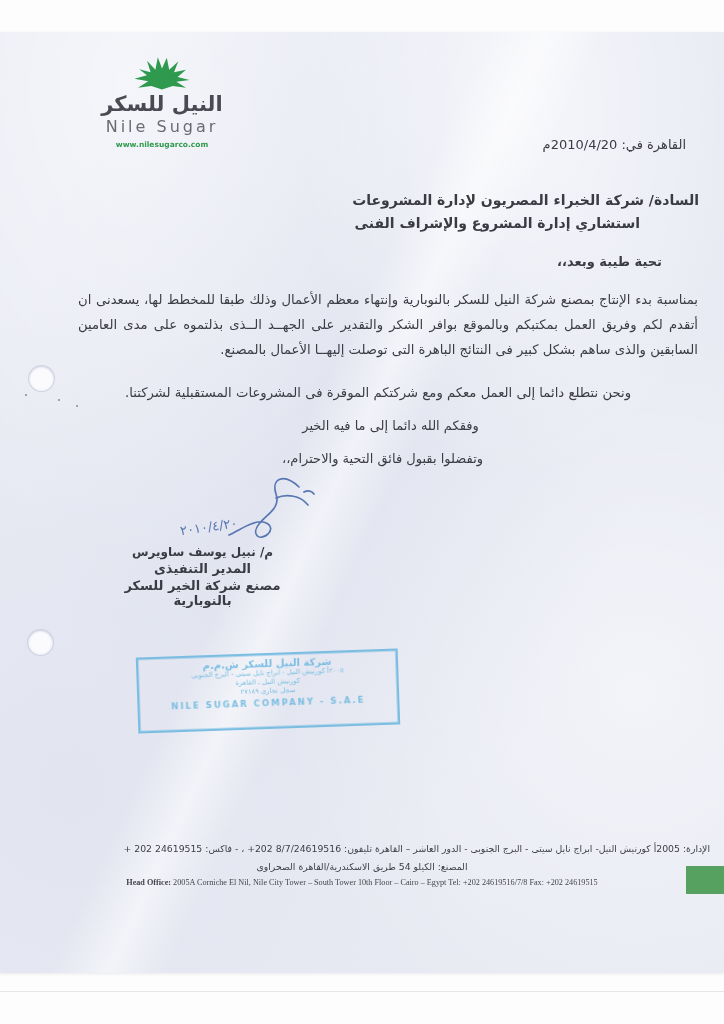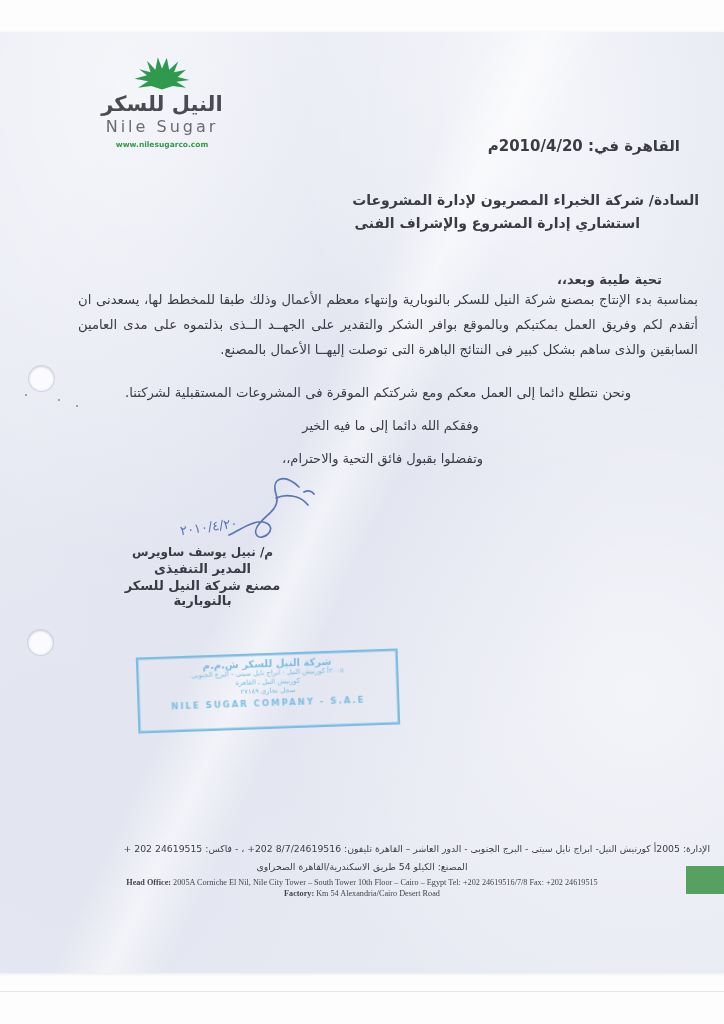--- a/index.html
+++ b/index.html
@@ -24,24 +24,24 @@
 
   
   #logo{left:92px;top:56px;width:140px;text-align:center;}
   #logo-plant{display:block;margin:0 auto;width:64px;height:36px;}
   #logo-arabic{font-size:21px;font-weight:bold;color:#4a4a52;letter-spacing:1px;text-shadow:0 0 1px rgba(255,255,255,.8);}
   #logo-english{font-size:16px;color:#6b6b73;letter-spacing:3px;margin-top:1px;}
   #logo-web{font-size:7.5px;font-weight:bold;color:var(--logo-green);margin-top:4px;}
 
   
   .ar{direction:rtl;color:var(--ink);}
-  #date-line{right:44px;top:137px;font-size:15px;font-weight:bold;}
+  #date-line{right:38px;top:137px;font-size:13px;font-weight:normal;}
   #addr1{right:25px;top:192px;font-size:14px;font-weight:bold;}
   #addr2{right:84px;top:215px;font-size:14px;font-weight:bold;}
-  #greeting{right:62px;top:254px;font-size:13px;font-weight:bold;margin-top:18px;}
+  #greeting{right:62px;top:254px;font-size:13px;font-weight:bold;}
   #para1{right:26px;left:78px;top:287px;font-size:13.2px;line-height:25px;text-align:justify;text-align-last:right;}
   #para2{right:26px;left:78px;top:382px;font-size:13.2px;line-height:21px;text-indent:20px;text-align:center;}
   #blessing{left:288px;top:418px;width:205px;text-align:center;font-size:13px;}
   #closing{left:275px;top:451px;width:215px;text-align:center;font-size:13px;}
 
   
   #sig-draw{left:178px;top:472px;width:185px;height:80px;}
   #sig-block{left:100px;top:545px;width:205px;text-align:center;}
   #sig-name{font-size:12px;font-weight:bold;}
   #sig-title{font-size:13px;font-weight:bold;margin-top:2px;}
@@ -115,35 +115,34 @@
       <path d="M121,15 C106,1 93,6 98,22 C103,36 89,42 81,52 C73,62 81,70 90,62 C98,54 87,46 73,52 C65,55 58,60 51,63"></path>
       <path d="M98,26 C109,21 123,24 130,33"></path>
       <path d="M126,20 c4,-2 8,-1 10,2"></path>
     </g>
     <text x="2" y="58" transform="rotate(-8 40 55)" font-size="13" fill="#3f63a8" opacity="0.85">٢٠١٠/٤/٢٠</text>
   </svg>
 
   <div id="sig-block" class="abs">
     <div id="sig-name" class="ar">م/ نبيل يوسف ساويرس</div>
     <div id="sig-title" class="ar">المدير التنفيذى</div>
-    <div id="sig-org" class="ar">مصنع شركة النيل للسكر بالنوبارية</div>
+    <div id="sig-org" class="ar">مصنع شركة الخير للسكر بالنوبارية</div>
   </div>
 
   <div id="stamp" class="abs">
     <div class="s1">شركة النيل للسكر ش.م.م</div>
     <div class="s2">٢٠٠٥أ كورنيش النيل - ابراج نايل سيتى - البرج الجنوبى</div>
     <div class="s3">كورنيش النيل ـ القاهرة</div>
     <div class="s4">سجل تجارى ٢٧١٨٩</div>
     <div class="s5">NILE SUGAR COMPANY - S.A.E</div>
   </div>
 
   <div id="hole-top" class="abs hole"></div>
   <div id="hole-bottom" class="abs hole"></div>
 
   <div id="f-ar1" class="abs ar">الإدارة: 2005أ كورنيش النيل- ابراج نايل سيتى - البرج الجنوبى - الدور العاشر – القاهرة   تليفون: 8/7/24619516 202+ ، - فاكس: 24619515 202 +</div>
   <div id="f-ar2" class="abs ar">المصنع: الكيلو 54 طريق الاسكندرية/القاهرة الصحراوى</div>
   <div id="f-en1" class="abs f-en"><b>Head Office:</b><span> 2005A Corniche El Nil, Nile City Tower – South Tower 10th Floor – Cairo – Egypt   Tel: +202 24619516/7/8   Fax: +202 24619515</span></div>
-  <div id="f-en2" class="abs f-en"><b>Factory:</b><span> Km 54 Alexandria/Cairo Desert Road</span></div>
   <div id="green-box" class="abs"></div>
 
   <div id="bottom-line" class="abs"></div>
 
 </div>
 
 </body></html>

